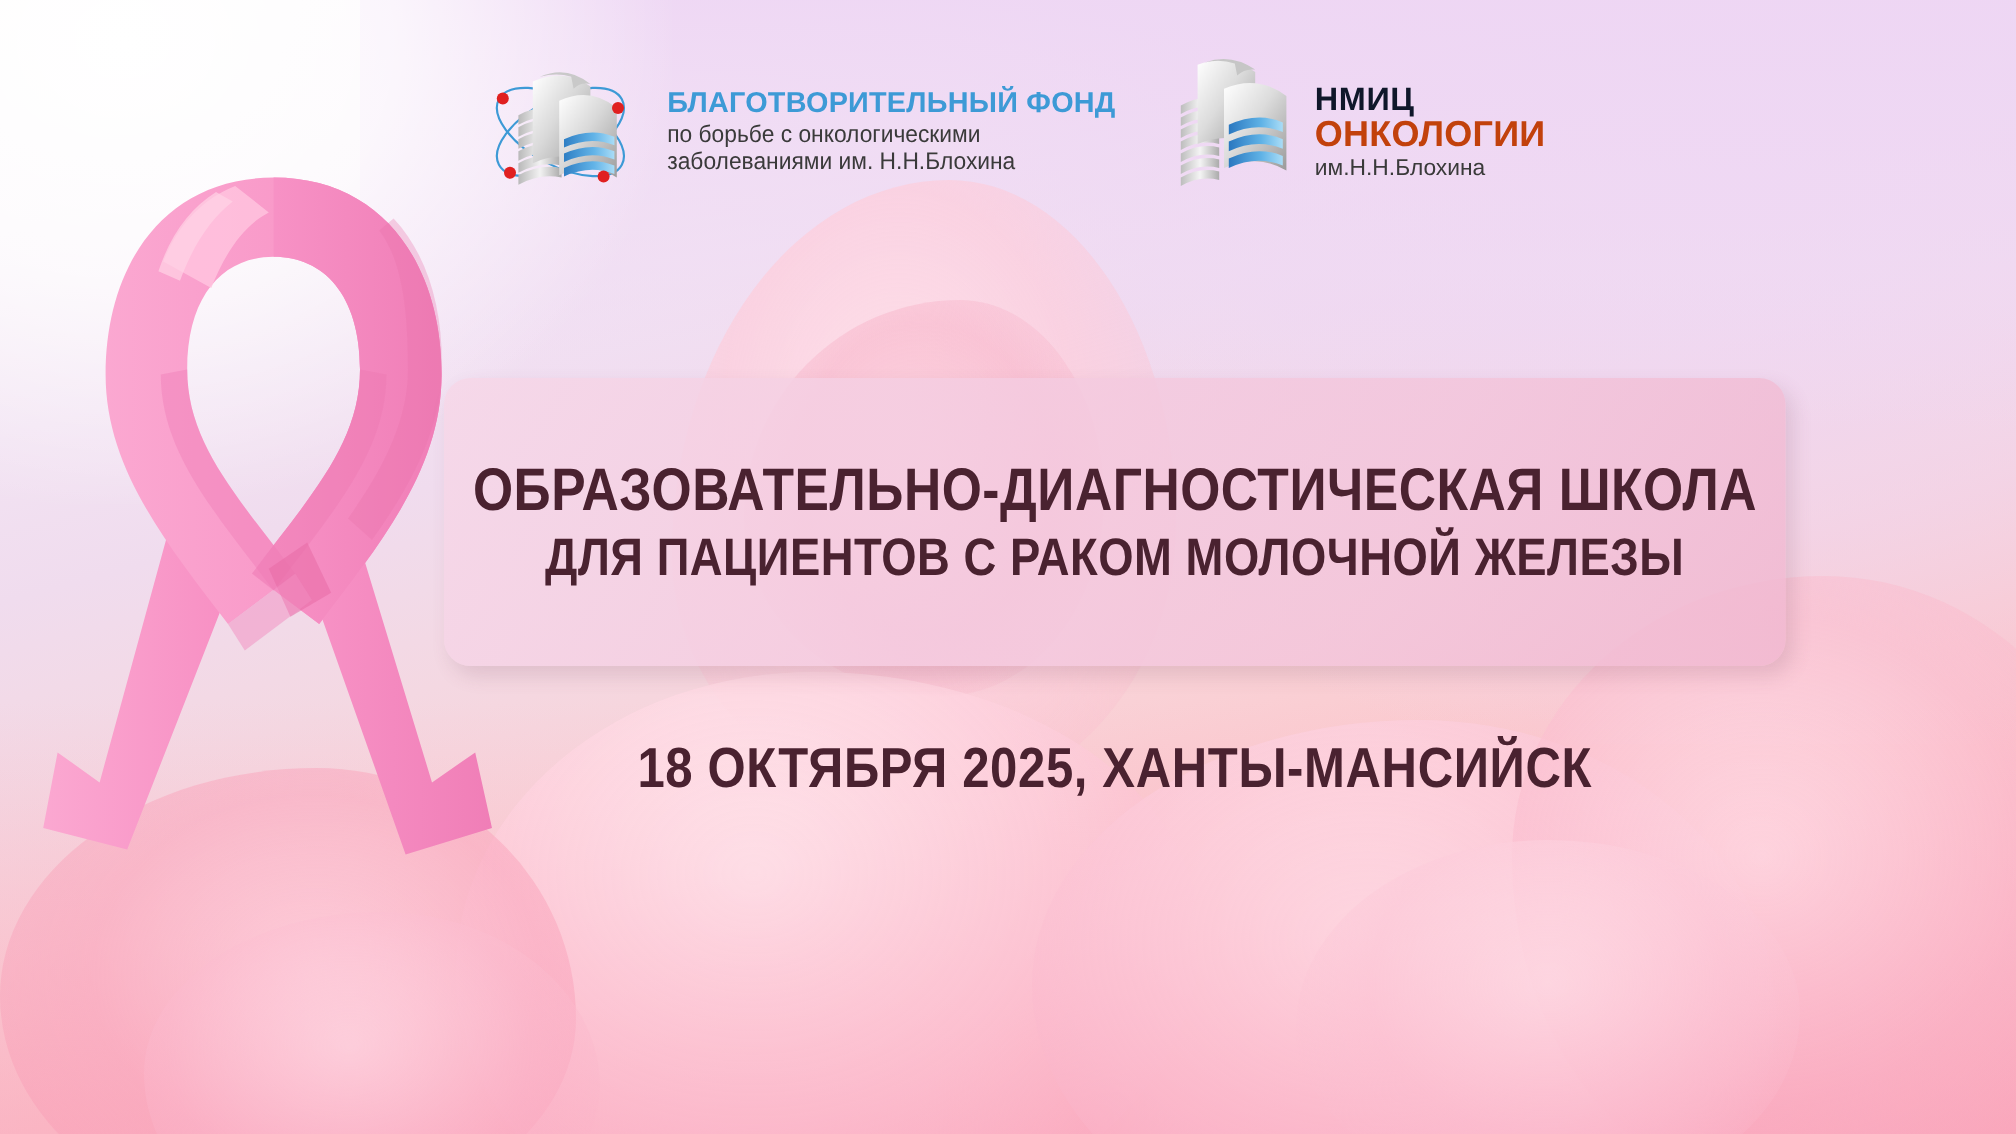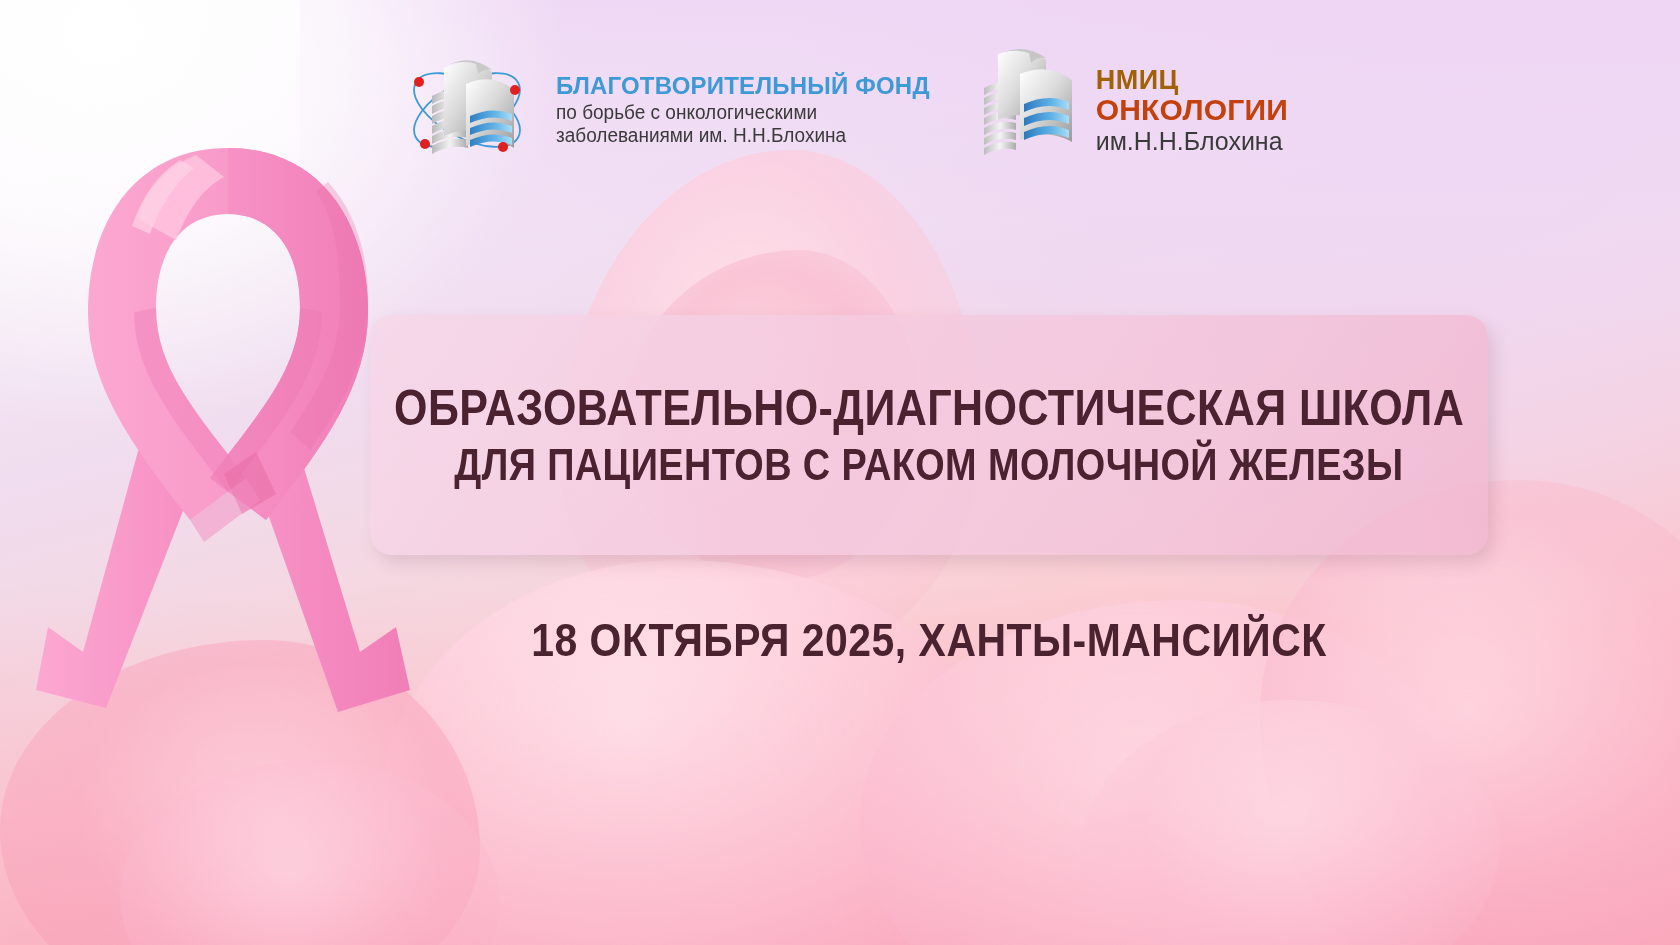--- a/index.html
+++ b/index.html
@@ -122,30 +122,30 @@
     color:#3a3a3a;
     white-space:nowrap;
     transform:scaleX(0.95);
     transform-origin:left center;
   }
 
   .nmic-text { line-height:1.06; }
   .nmic-l1 {
     font-family:"Liberation Sans", sans-serif;
     font-weight:bold; font-size:27px; letter-spacing:0.5px;
-    color:#a16207; white-space:nowrap;
+    color:#0f172a; white-space:nowrap;
   }
   .nmic-l2 {
     font-family:"Liberation Sans", sans-serif;
     font-weight:bold; font-size:30px; letter-spacing:0.2px;
     color:#c2410c; white-space:nowrap;
   }
   .nmic-l3 {
     font-family:"Liberation Sans", sans-serif;
-    font-size:25px; color:#3a3a3a; white-space:nowrap; margin-top:2px;
+    font-size:19px; color:#3a3a3a; white-space:nowrap; margin-top:2px;
   }
 
   
   .ribbon { position:absolute; left:28px; top:122px; width:400px; height:600px; }
   .ribbon svg { display:block; width:100%; height:100%; }
 
   
   .title-panel {
     position:absolute;
     left:370px; top:315px;

